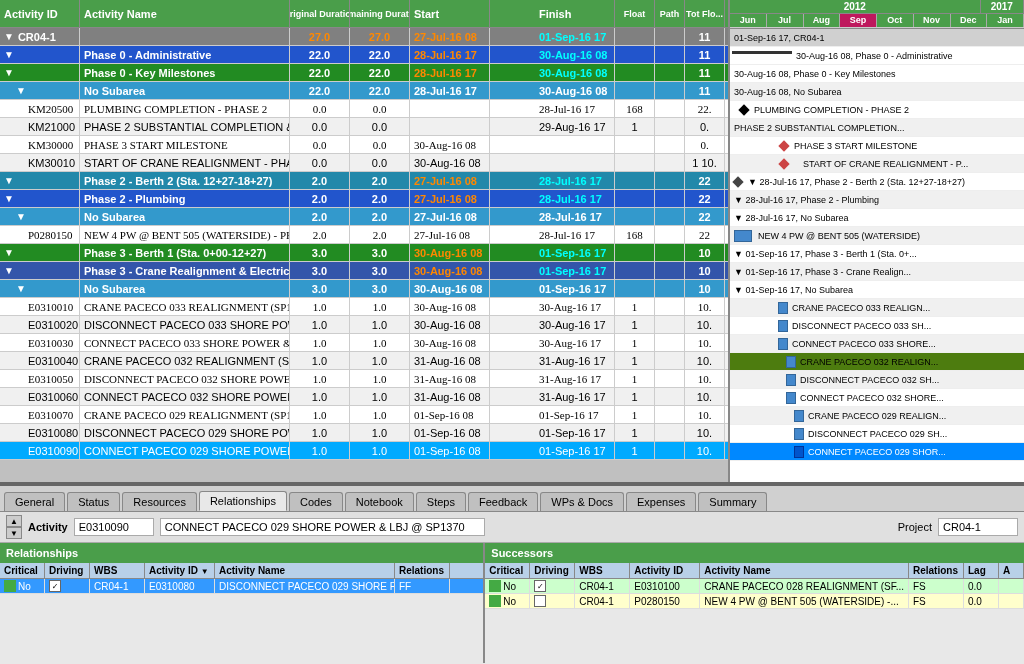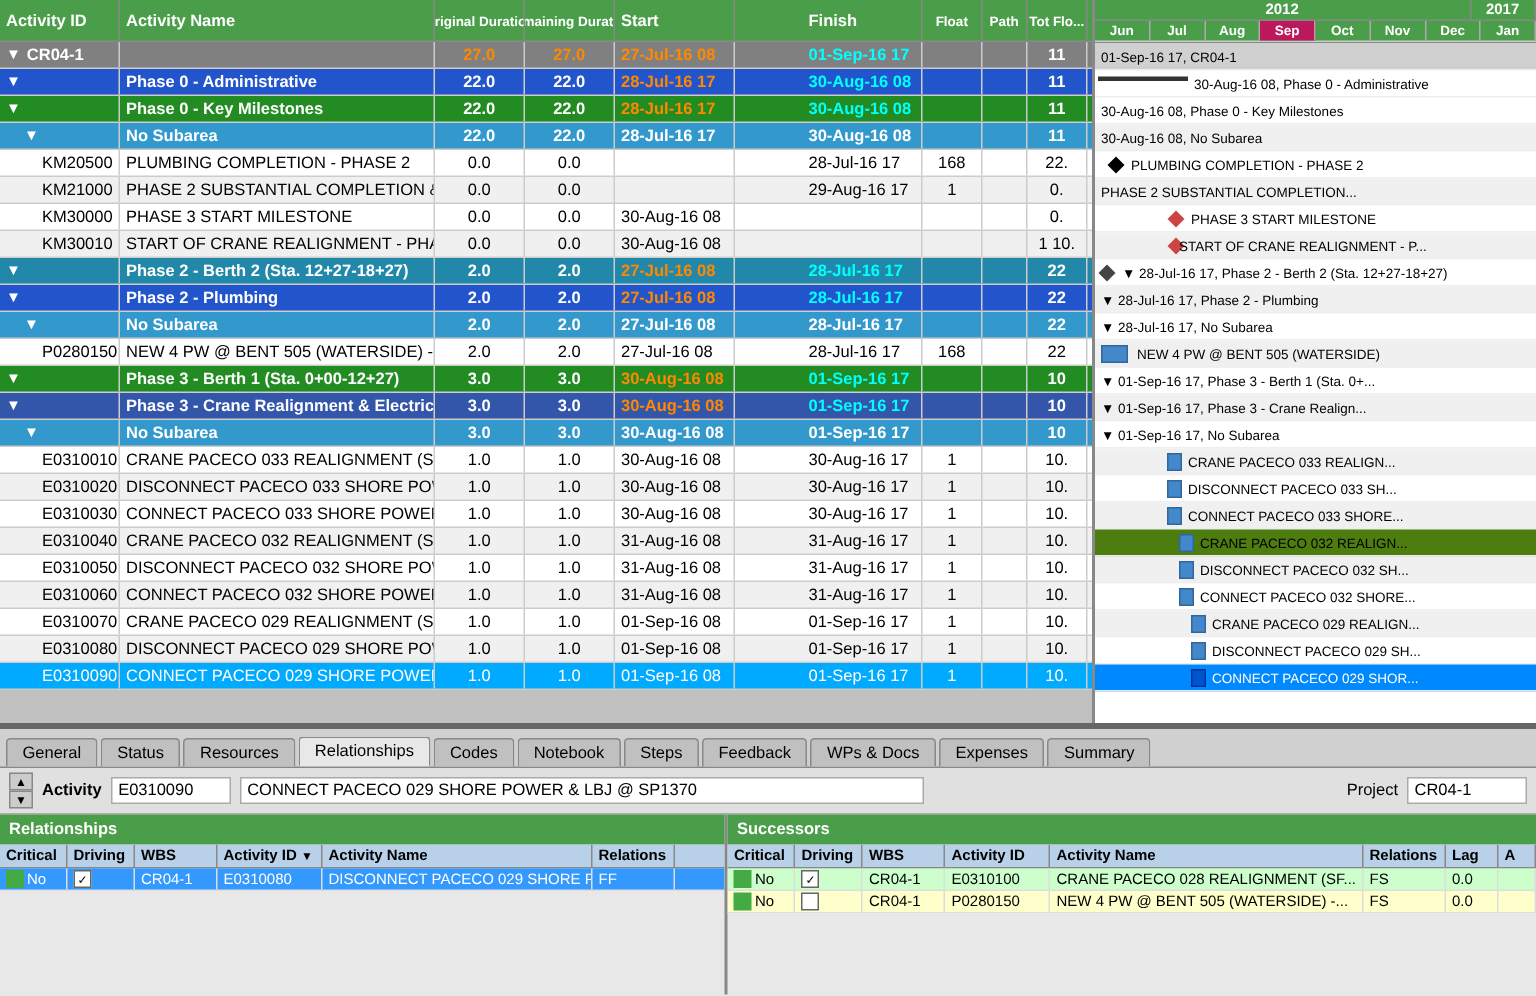--- a/index.html
+++ b/index.html
@@ -38,21 +38,21 @@
     
     .row { display: flex; min-height: 18px; border-bottom: 1px solid #ccc; }
     .cell { padding: 1px 4px; border-right: 1px solid #ccc; display: flex; align-items: center; font-size: 11px; white-space: nowrap; overflow: hidden; }
 
     
     .row-wbs-top { background: #808080; color: #fff; font-weight: bold; font-size: 12px; }
     .row-wbs-blue { background: #2255cc; color: #fff; font-weight: bold; }
     .row-wbs-green { background: #228B22; color: #fff; font-weight: bold; }
     .row-wbs-teal { background: #2288aa; color: #fff; font-weight: bold; }
     .row-no-subarea { background: #3399cc; color: #fff; font-weight: bold; }
-    .row-activity { background: #fff; color: #000; }
+    .row-activity { background: #fff; color: #000; font-family: Liberation Serif, serif; }
     .row-activity-alt { background: #f0f0f0; color: #000; }
     .row-selected { background: #00aaff; color: #fff; }
     .row-wbs-phase3 { background: #228B22; color: #fff; font-weight: bold; }
     .row-wbs-phase3b { background: #3355aa; color: #fff; font-weight: bold; }
 
     .expand-icon { margin-right: 4px; font-size: 10px; }
     .indent-1 { padding-left: 16px; }
     .indent-2 { padding-left: 28px; }
 
     
@@ -68,21 +68,21 @@
     
     .tabs-bar { display: flex; background: #d0d0d0; border-bottom: 1px solid #888; height: 26px; align-items: flex-end; padding-left: 4px; }
     .tab { padding: 3px 10px; background: #c0c0c0; border: 1px solid #888; border-bottom: none; margin-right: 2px; cursor: pointer; font-size: 11px; border-radius: 3px 3px 0 0; }
     .tab.active { background: #e8e8e8; border-bottom: 1px solid #e8e8e8; }
 
     
     .activity-bar { display: flex; align-items: center; padding: 3px 6px; background: #e0e0e0; border-bottom: 1px solid #aaa; gap: 6px; font-size: 11px; }
     .activity-label { font-weight: bold; }
     .activity-input { border: 1px solid #aaa; background: #fff; padding: 1px 4px; font-size: 11px; height: 18px; }
     .activity-id-input { width: 80px; }
-    .activity-name-input { width: 456px; }
+    .activity-name-input { width: 325px; }
     .project-label { margin-left: auto; }
     .project-input { width: 80px; border: 1px solid #aaa; background: #fff; padding: 1px 4px; font-size: 11px; height: 18px; }
 
     
     .pred-succ-area { display: flex; height: 120px; }
     .pred-panel { width: 50%; border-right: 2px solid #888; display: flex; flex-direction: column; }
     .succ-panel { flex: 1; display: flex; flex-direction: column; }
     .ps-header { background: #4a9e4a; color: #fff; font-weight: bold; padding: 2px 6px; font-size: 11px; height: 20px; display: flex; align-items: center; }
     .ps-table { flex: 1; overflow: hidden; }
     .ps-col-header { display: flex; background: #b8d0e8; border-bottom: 1px solid #888; }
@@ -509,21 +509,21 @@
             <div style="position:absolute; left:10px; top:5px; width:8px; height:8px; background:#000; transform:rotate(45deg);"></div>
             <span style="position:absolute; left:24px;">PLUMBING COMPLETION - PHASE 2</span>
           </div>
           <div style="font-size:9px; border-bottom:1px solid #eee; height:18px; display:flex; align-items:center; padding-left:4px; background:#f0f0f0; color:#000;">PHASE 2 SUBSTANTIAL COMPLETION...</div>
           <div style="font-size:9px; border-bottom:1px solid #eee; height:18px; display:flex; align-items:center; padding-left:4px; background:#fff; color:#000; position:relative;">
             <div style="position:absolute; left:50px; top:5px; width:8px; height:8px; background:#cc4444; transform:rotate(45deg);"></div>
             <span style="position:absolute; left:64px;">PHASE 3 START MILESTONE</span>
           </div>
           <div style="font-size:9px; border-bottom:1px solid #eee; height:18px; display:flex; align-items:center; padding-left:4px; background:#f0f0f0; color:#000; position:relative;">
             <div style="position:absolute; left:50px; top:5px; width:8px; height:8px; background:#cc4444; transform:rotate(45deg);"></div>
-            <span style="position:absolute; left:56px;">START OF CRANE REALIGNMENT - P...</span>
+            <span style="position:absolute; left:73px;">START OF CRANE REALIGNMENT - P...</span>
           </div>
           <div style="font-size:9px; border-bottom:1px solid #eee; height:18px; display:flex; align-items:center; padding-left:4px; background:#fff; color:#000; position:relative;">
             <div style="position:absolute; left:4px; top:5px; width:8px; height:8px; background:#444; transform:rotate(45deg);"></div>
             <span style="position:absolute; left:18px;">▼ 28-Jul-16 17, Phase 2 - Berth 2 (Sta. 12+27-18+27)</span>
           </div>
           <div style="font-size:9px; border-bottom:1px solid #eee; height:18px; display:flex; align-items:center; padding-left:4px; background:#f0f0f0;">▼ 28-Jul-16 17, Phase 2 - Plumbing</div>
           <div style="font-size:9px; border-bottom:1px solid #eee; height:18px; display:flex; align-items:center; padding-left:4px; background:#fff;">▼ 28-Jul-16 17, No Subarea</div>
           <div style="font-size:9px; border-bottom:1px solid #eee; height:18px; display:flex; align-items:center; padding-left:8px; background:#f0f0f0; position:relative;">
             <div style="position:absolute; left:4px; top:3px; width:18px; height:12px; background:#4488cc; border:1px solid #336699;"></div>
             <span style="position:absolute; left:28px;">NEW 4 PW @ BENT 505 (WATERSIDE)</span>

